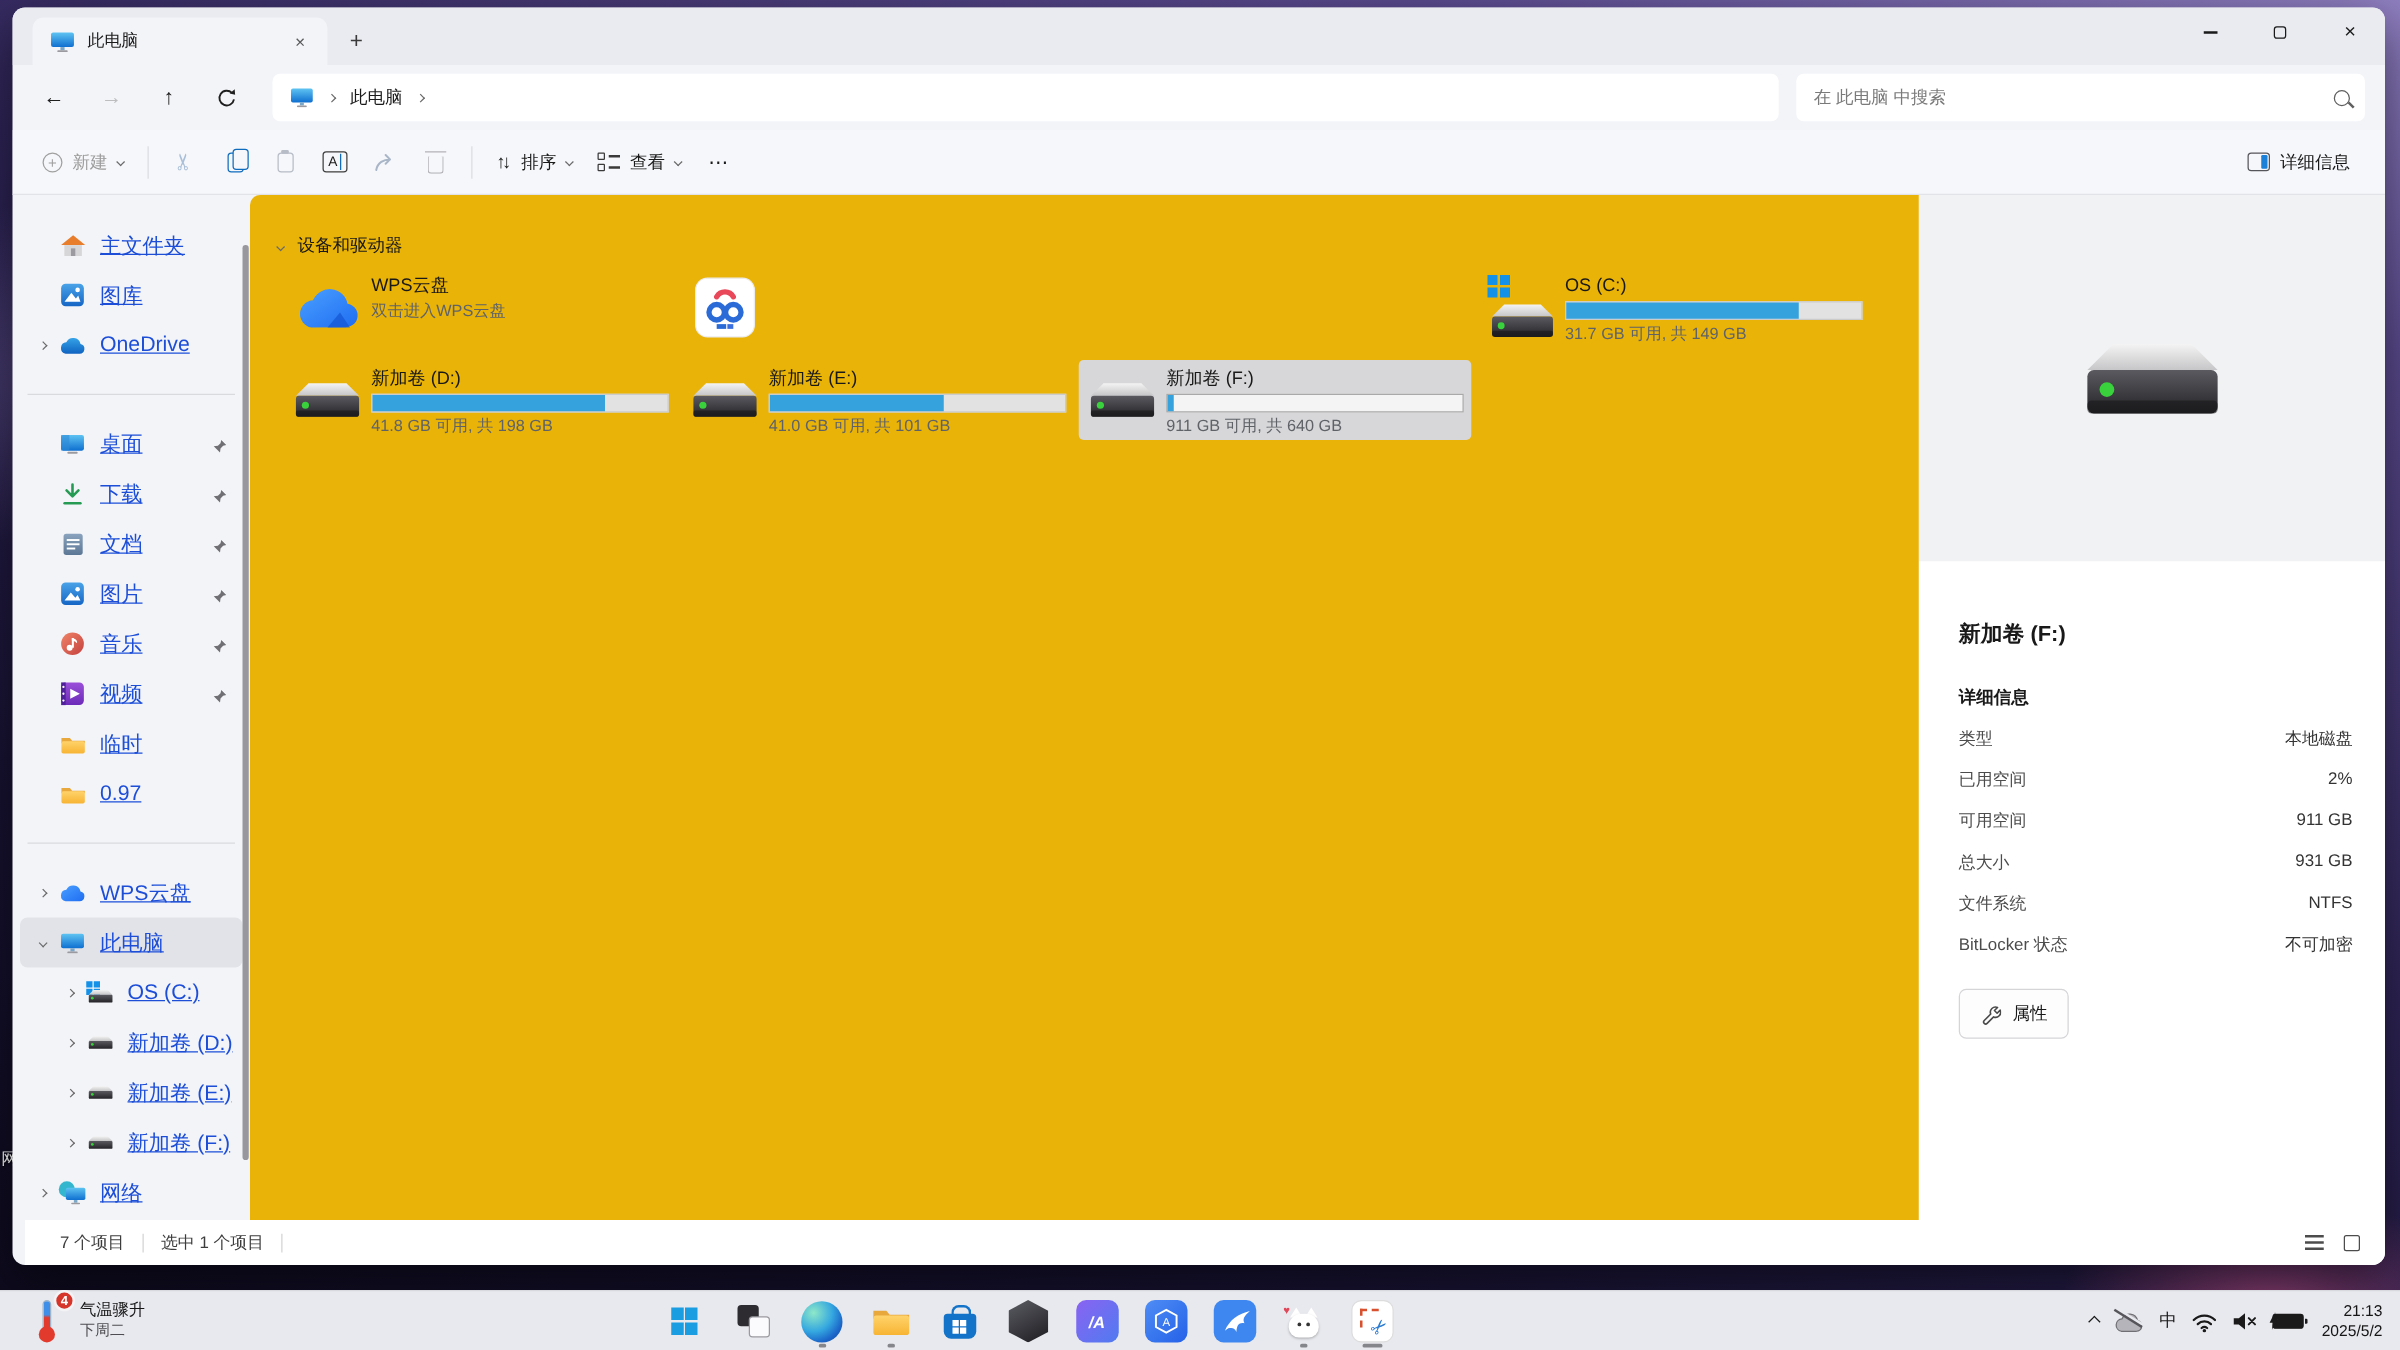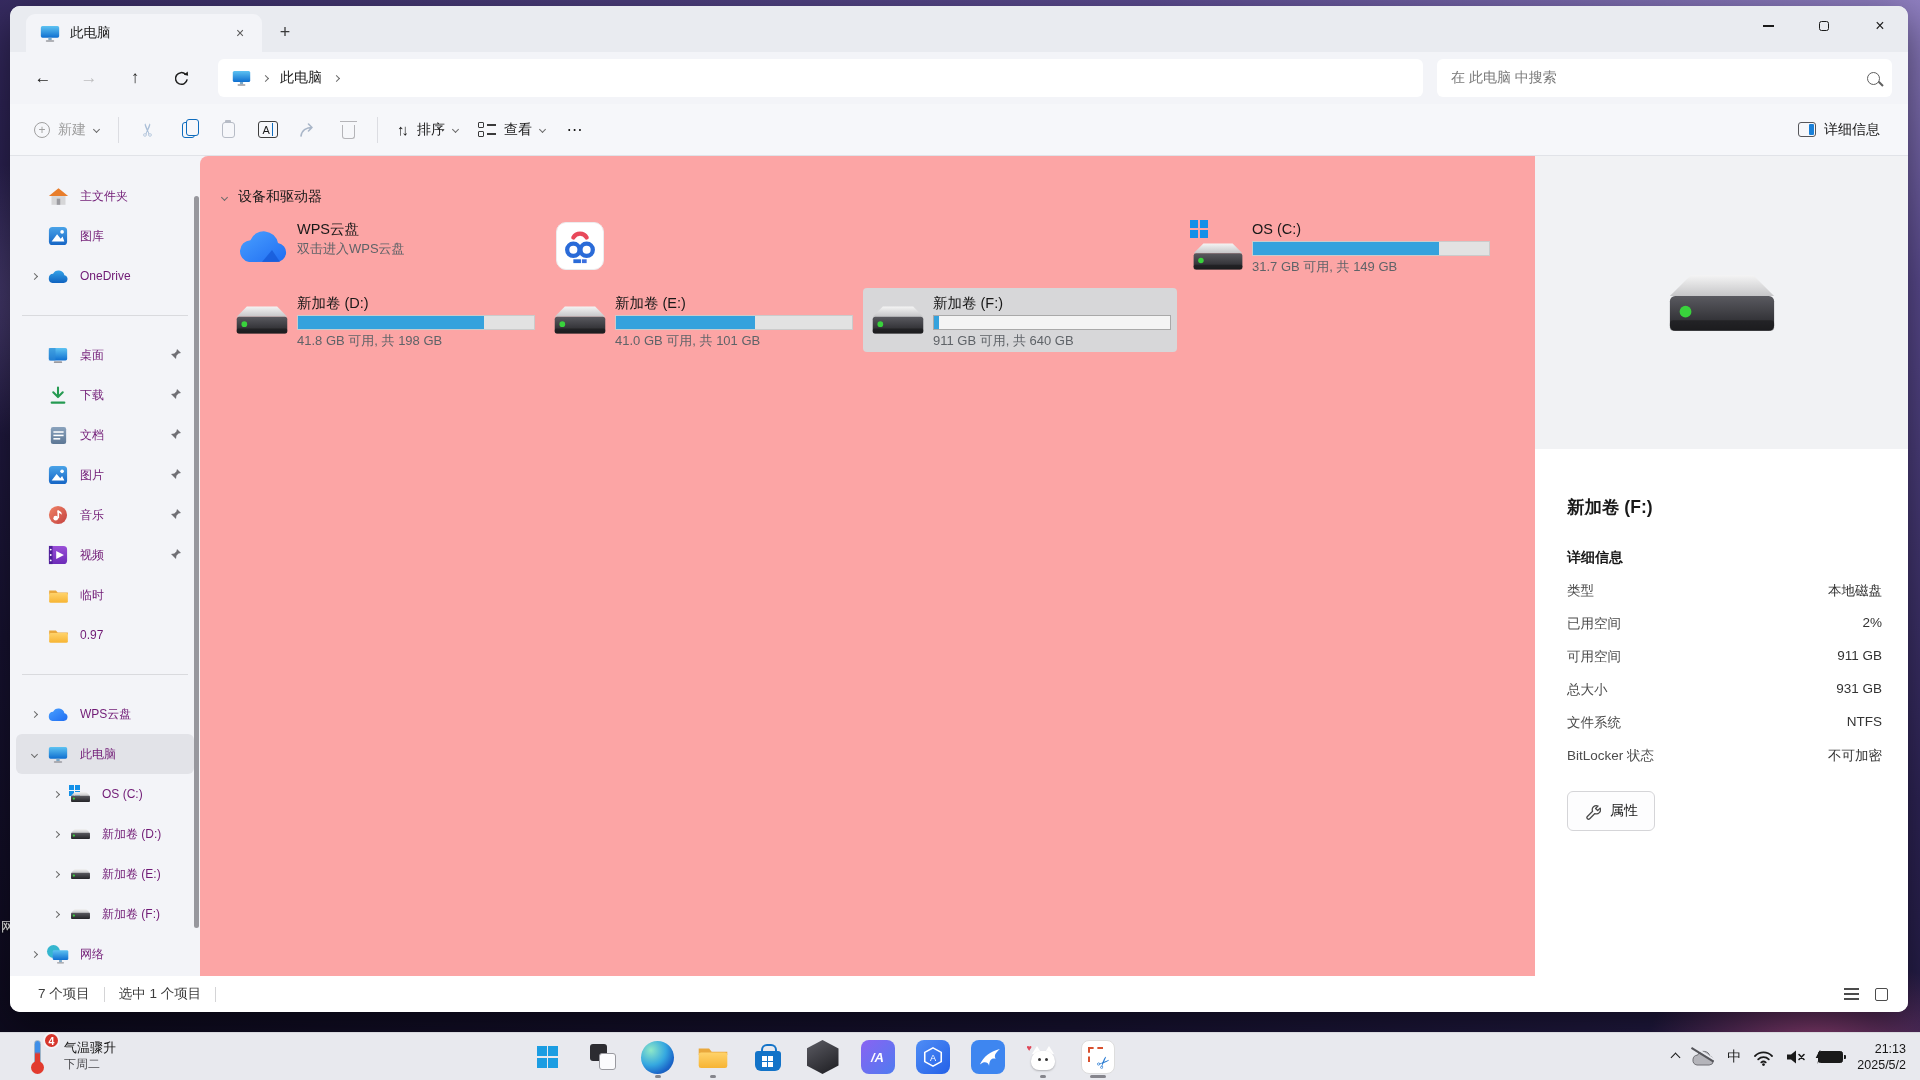--- a/index.html
+++ b/index.html
@@ -57,31 +57,31 @@
   .ic-view i{display:flex;align-items:center;gap:3px;}
   .ic-view i::before{content:"";width:4px;height:4px;border:1.2px solid #3a3a3a;border-radius:1px;}
   .ic-view i::after{content:"";width:9px;height:1.6px;background:#3a3a3a;}
   .g-more{font-size:16px;color:#1a1a1a;letter-spacing:1px;}
   .ic-panel{width:18px;height:15px;border:1.5px solid #56565a;border-radius:3px;position:relative;display:inline-block;}
   .ic-panel::after{content:"";position:absolute;right:1px;top:1px;bottom:1px;width:5px;background:#1a80d8;border-radius:1px;}
 
   .bodyrow{flex:1;display:flex;min-height:0;position:relative;}
   
   .sidebar{width:190px;flex:none;padding-top:20px;position:relative;}
-  .srow{height:40px;display:flex;align-items:center;margin:0 6px;padding-left:6px;border-radius:6px;font-size:12px;color:#701a75;position:relative;}
+  .srow{height:40px;display:flex;align-items:center;margin:0 6px;padding-left:6px;border-radius:6px;font-size:17px;color:#1d4ed8;position:relative;text-decoration:underline;}
   .srow.sel{background:#e2e3e8;}
   .chevslot{width:24px;display:flex;justify-content:center;flex:none;}
   .sicn{width:24px;height:22px;margin-right:10px;display:flex;align-items:center;justify-content:center;flex:none;}
   .pin{position:absolute;right:12px;top:13px;}
   .sdiv{height:1px;background:#d9dade;margin:19px 12px;}
   .srow.child{padding-left:28px;}
   .sscroll{position:absolute;right:1px;top:40px;width:5px;height:732px;background:#97979d;border-radius:3px;}
 
   
-  .content{flex:1;background:#fca5a5;position:relative;border-radius:8px 0 0 0;}
+  .content{flex:1;background:#eab308;position:relative;border-radius:8px 0 0 0;}
   .sechdr{position:absolute;left:22px;top:32px;display:flex;align-items:center;gap:11px;font-size:14px;color:#191919;}
   .cell{position:absolute;width:314px;height:64px;display:flex;padding:5px 6px;border-radius:4px;}
   .cell.sel{background:#d7d7d9;}
   .cicon{width:58px;flex:none;display:flex;align-items:center;justify-content:center;}
   .cbody{flex:1;padding-left:6px;}
   .cname{font-size:14.5px;color:#191919;line-height:20px;}
   .cdesc{font-size:13px;color:#5f6368;line-height:19px;}
   .bar{margin:2px 0 1px;width:238px;height:15px;background:#e2e2e2;border:1px solid #cbcbcb;}
   .cell.sel .bar{background:#f4f4f4;border-color:#a9a9a9;}
   .fill{height:100%;background:#35a2dd;}
@@ -96,21 +96,21 @@
   .preview{height:293px;background:#f1f2f4;display:flex;align-items:center;justify-content:center;flex:none;}
   .dbody{flex:1;padding:46px 26px 0 32px;}
   .dtitle{font-size:17.5px;font-weight:700;color:#191919;}
   .dhdr{margin-top:30px;font-size:14px;font-weight:700;color:#191919;}
   .drow{display:flex;margin-top:15px;font-size:13.5px;}
   .drow .dl{color:#4c4c4c;}
   .drow .dv{margin-left:auto;color:#333;}
   .propbtn{margin-top:26px;display:inline-flex;align-items:center;gap:9px;height:40px;padding:0 16px;border:1px solid #d5d5d8;border-radius:6px;background:#fdfdfe;font-size:14px;color:#191919;}
 
   
-  .statusbar{height:36px;flex:none;background:#fff;display:flex;align-items:center;padding:0 20px 0 28px;gap:14px;font-size:13.5px;color:#3d3d3d;}
+  .statusbar{height:36px;flex:none;background:#fff;display:flex;align-items:center;padding:0 20px 0 28px;gap:14px;font-size:13.5px;color:#3d3d3d;margin-left:10px;}
   .ssep{width:1px;height:15px;background:#d4d4d6;}
   .sbicons{margin-left:auto;display:flex;gap:16px;align-items:center;}
   .ic-list{display:inline-flex;flex-direction:column;gap:3px;}
   .ic-list i{width:15px;height:1.8px;background:#4c4c4c;}
   .ic-thumb{width:13px;height:13px;border:1.7px solid #4c4c4c;border-radius:2px;display:inline-block;}
 
   
   .deskfrag{position:absolute;left:1px;top:918px;color:#fff;font-size:13px;text-shadow:0 1px 2px rgba(0,0,0,.8);}
 
   

